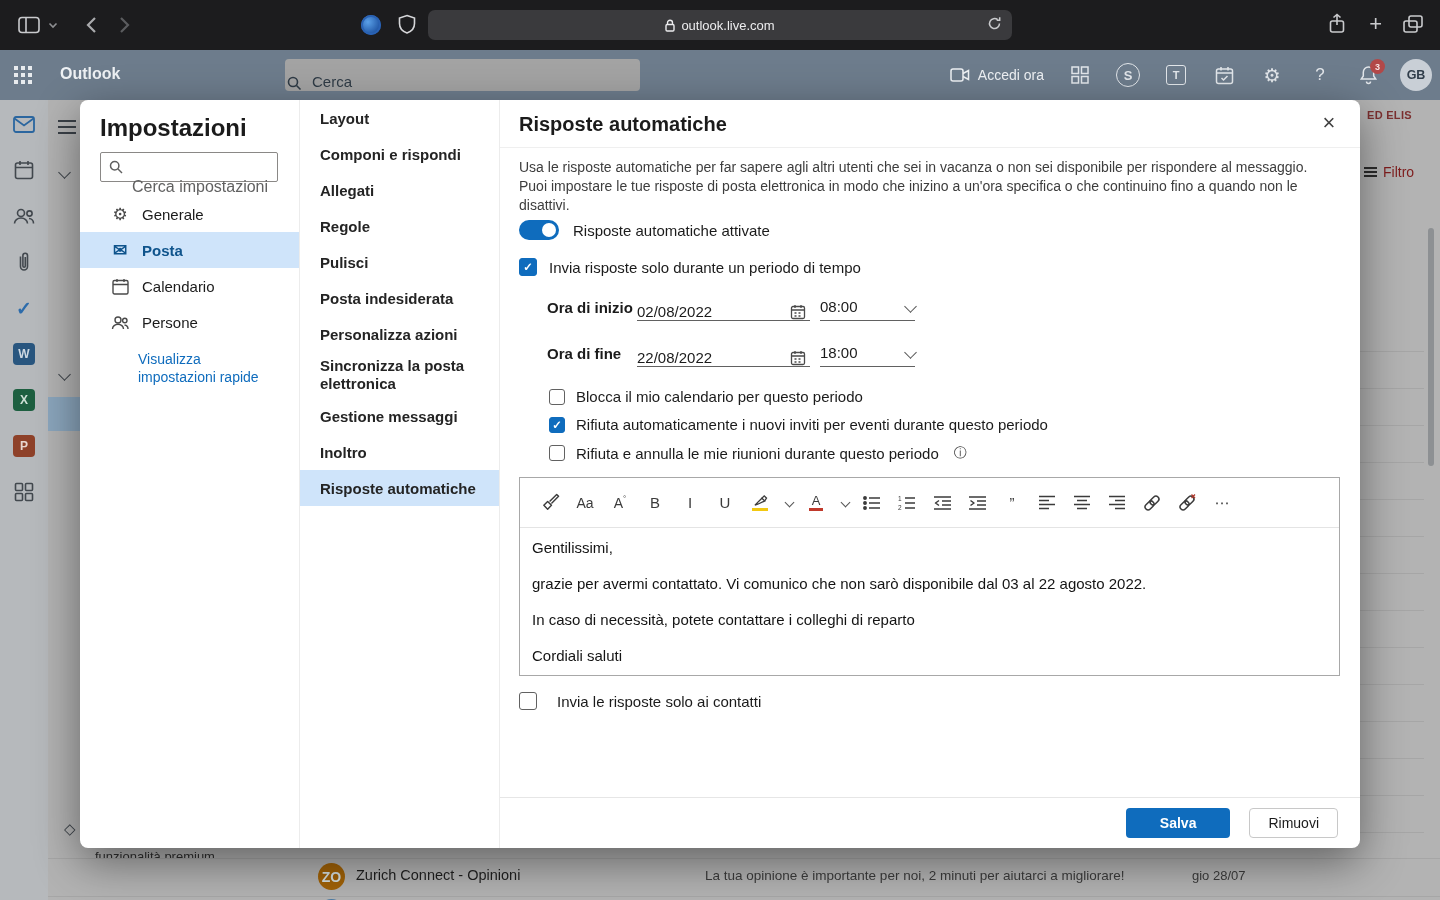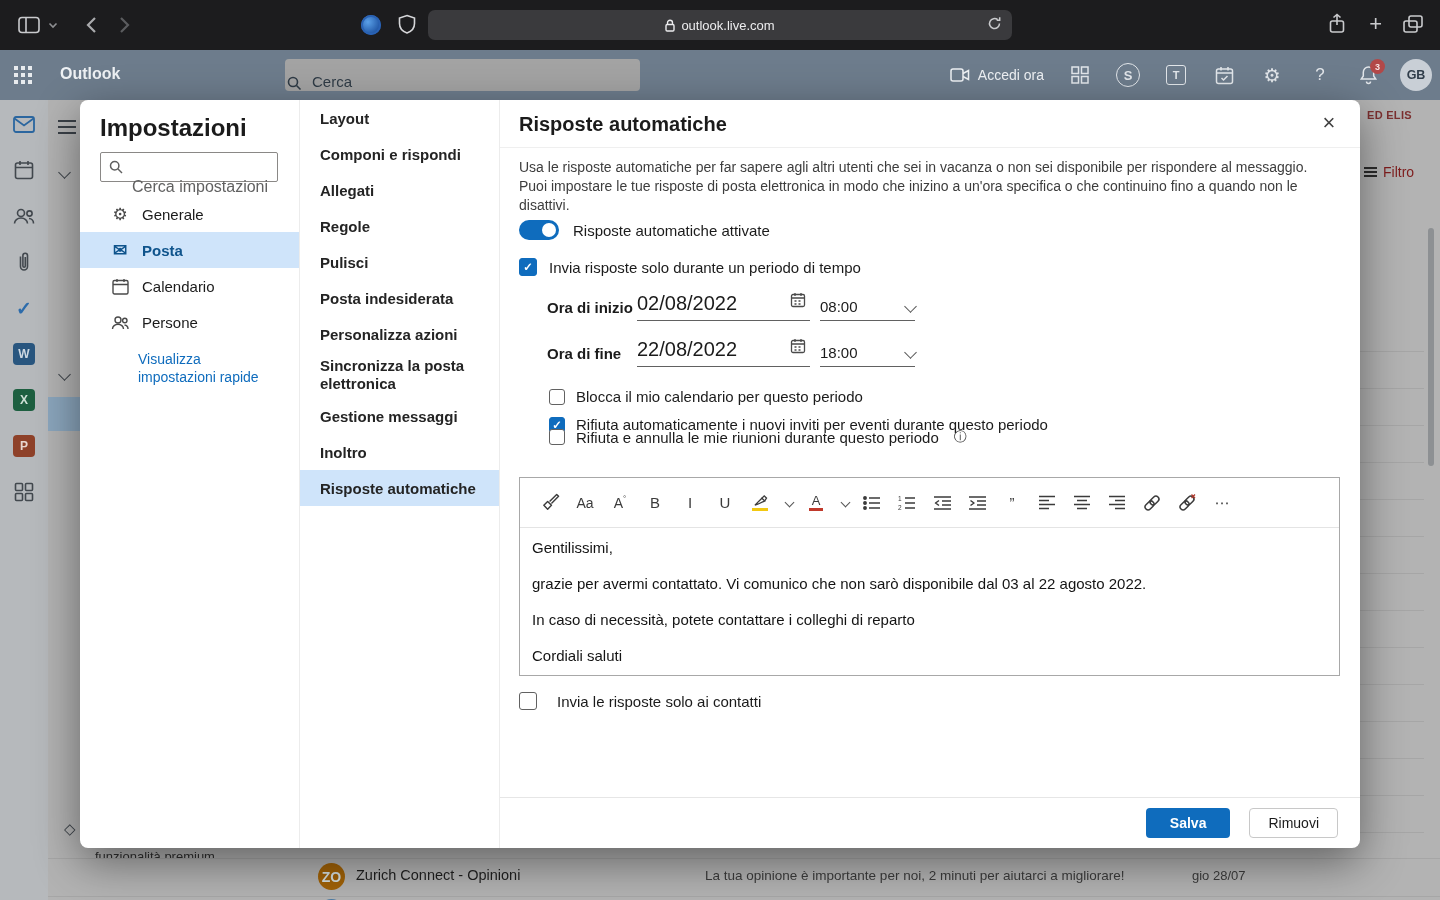--- a/index.html
+++ b/index.html
@@ -98,21 +98,21 @@
   .toggle{width:40px;height:20px;border-radius:10px;background:#0f6cbd;position:relative;}
   .toggle::after{content:"";position:absolute;right:3px;top:3px;width:14px;height:14px;border-radius:50%;background:#fff;}
   .cbrow{display:flex;align-items:center;gap:12px;font-size:15px;}
   .cb{width:18px;height:18px;border:1px solid #616161;border-radius:3px;background:#fff;box-sizing:border-box;
     display:flex;align-items:center;justify-content:center;color:transparent;flex:0 0 auto;}
   .cb.small{width:16px;height:16px;}
   .cb.on{background:#0f6cbd;border-color:#0f6cbd;color:#fff;font-size:11.5px;font-weight:bold;}
   .mm-period{position:absolute;left:19px;top:158px;}
   .mm-row{position:absolute;left:47px;display:flex;align-items:flex-end;}
   .rowlabel{width:90px;font-size:15px;font-weight:bold;padding-bottom:5px;}
-  .dfield{width:173px;height:28px;border-bottom:1px solid #616161;display:flex;align-items:flex-start;font-size:20px;color:#1b1b1b;}
+  .dfield{width:173px;height:28px;border-bottom:1px solid #616161;display:flex;align-items:flex-end;font-size:15px;color:#1b1b1b;}
   .dfield .grow{flex:1;}
   .tfield{width:95px;height:28px;border-bottom:1px solid #616161;margin-left:10px;display:flex;align-items:center;font-size:15px;}
   .tfield .grow{flex:1;}
   .fieldcal{color:#4a4a4a;margin-right:4px;}
   .opt{position:absolute;left:49px;}
   .opt .cbrow{gap:11px;font-size:15px;}
   .info{font-size:13px;color:#3f3f3f;margin-left:4px;}
 
   .editor{position:absolute;left:19px;top:377px;width:821px;height:199px;border:1px solid #a8a8a8;background:#fff;box-sizing:border-box;}
   .etb{height:49px;border-bottom:1px solid #e4e4e4;display:flex;align-items:center;padding-left:18px;color:#3b3b3b;}
@@ -120,21 +120,21 @@
   .tb.narrow{min-width:12px;margin-right:9px;}
   .tb .stack{display:flex;flex-direction:column;align-items:center;}
   .tb .bar-y{width:16px;height:3px;background:#f2c811;margin-top:1px;}
   .tb .bar-r{width:14px;height:3px;background:#c0392b;margin-top:1px;}
   .ebody{padding:12px 14px 0 12px;font-size:15px;color:#141414;}
   .ebody p{margin:0 0 20px 0;line-height:16px;}
   .mm-contacts{position:absolute;left:19px;top:592px;gap:20px;}
   .mm-footer{position:absolute;left:0;right:0;bottom:0;height:50px;border-top:1px solid #e6e6e6;
     display:flex;align-items:center;justify-content:flex-end;gap:19px;padding-right:22px;}
   .btn{height:30px;border-radius:4px;display:flex;align-items:center;justify-content:center;font-size:14px;cursor:default;box-sizing:border-box;}
-  .btn.primary{background:#0f6cbd;color:#fff;padding:0 24px;font-weight:600;}
+  .btn.primary{background:#0f6cbd;color:#fff;padding:0 34px;font-weight:600;}
   .btn.secondary{background:#fff;color:#1b1b1b;border:1px solid #c8c8c8;padding:11px 18px;}
 </style>
 </head>
 <body>
 
 <div class="screen">
 
   <div class="safari">
     <span class="sico" style="left:18px;top:16px">
       <svg width="22" height="18" viewBox="0 0 22 18" fill="none" stroke="#c9cacd" stroke-width="1.6">
@@ -463,21 +463,21 @@
         </div>
       </div>
       <div class="opt" style="top:316px">
         <div class="cbrow">
           <span class="cb small on">
               <span>✓</span>
             </span>
           <span>Rifiuta automaticamente i nuovi inviti per eventi durante questo periodo</span>
         </div>
       </div>
-      <div class="opt" style="top:328px">
+      <div class="opt" style="top:344px">
         <div class="cbrow">
           <span class="cb small"></span>
           <span>Rifiuta e annulla le mie riunioni durante questo periodo</span>
           <span class="info">ⓘ</span>
         </div>
       </div>
 
       <div class="editor">
         <div class="etb">
           <span class="tb">

